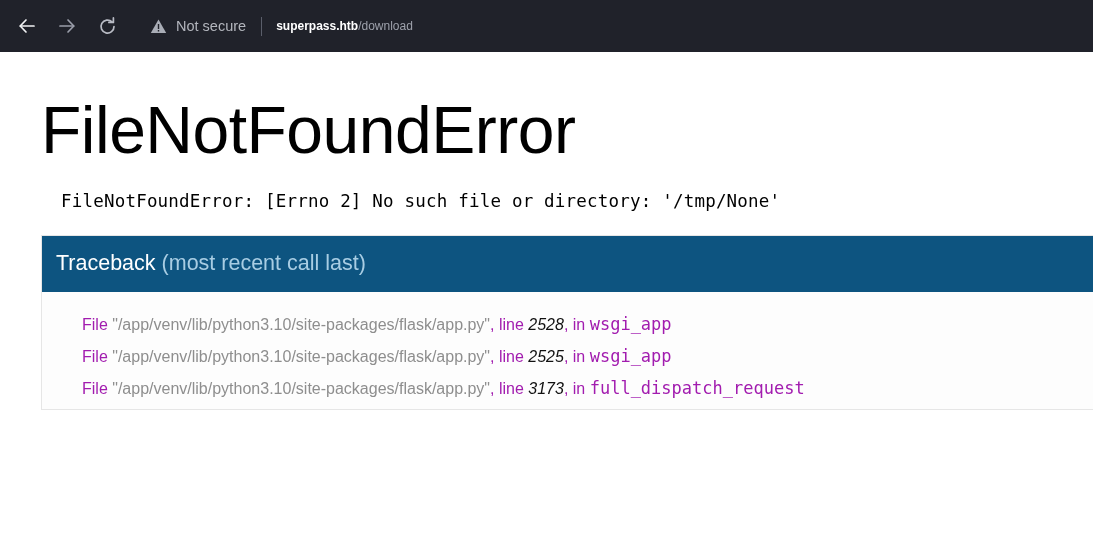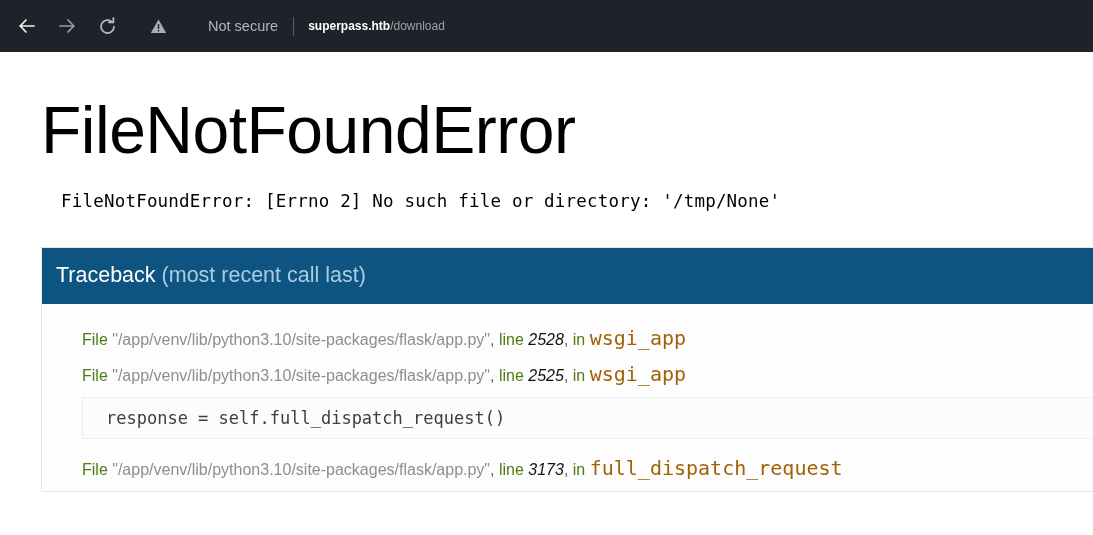--- a/index.html
+++ b/index.html
@@ -44,21 +44,20 @@
   }
   .warn-icon {
     margin-right: 9px;
     display: flex;
     align-items: center;
   }
   .sec-label {
     color: #b3b6bd;
     font-size: 14.5px;
     white-space: nowrap;
-    margin-left: 32px;
   }
   .url-sep {
     width: 1px;
     height: 19px;
     background: #5a5e6a;
     margin: 0 14px 0 15px;
     flex: 0 0 auto;
   }
   .url {
     font-size: 12px;
@@ -92,21 +91,21 @@
     font-family: "DejaVu Sans Mono", monospace;
     font-size: 17.5px;
     color: #000000;
     margin: 0;
     padding: 26px 12px 0 61px;
     white-space: pre;
     letter-spacing: 0.2px;
   }
 
   .traceback {
-    margin: 36px 0 0 41px;
+    margin: 24px 0 0 41px;
     background: #fdfdfd;
     border: 1px solid #e6e6e6;
     border-right: none;
     width: 1053px;
     box-sizing: border-box;
   }
   .tb-header {
     background: #0d5480;
     padding: 15px 0 15px 14px;
     font-size: 21.5px;
@@ -126,27 +125,27 @@
   .frame {
     padding: 0 0 0 40px;
   }
   .frame-file {
     font-size: 16px;
     color: #111111;
     white-space: nowrap;
     line-height: 1.35;
     padding: 0 0 9px 0;
   }
-  .frame-file .kw { color: #4d7c0f; }
+  .frame-file .kw { color: #a21caf; }
   .frame-file .fname { color: #8e8e8e; }
   .frame-file .lineno { font-style: italic; color: #111111; }
   .frame-file .func {
     font-family: "DejaVu Sans Mono", monospace;
-    font-size: 20px;
-    color: #a16207;
+    font-size: 17px;
+    color: #a21caf;
   }
   .frame-code {
     font-family: "DejaVu Sans Mono", monospace;
     font-size: 17px;
     color: #3c4043;
     background: #fcfcfc;
     border: 1px solid #ededed;
     border-right: none;
     padding: 9px 0 9px 23px;
     margin: 0 0 16px 0;
@@ -215,21 +214,20 @@
           <span class="kw">File</span>
           <span class="fname">"/app/venv/lib/python3.10/site-packages/flask/app.py"</span><span class="kw">, line </span><span class="lineno">2528</span><span class="kw">, in </span><span class="func">wsgi_app</span>
         </div>
       </div>
 
       <div class="frame">
         <div class="frame-file">
           <span class="kw">File</span>
           <span class="fname">"/app/venv/lib/python3.10/site-packages/flask/app.py"</span><span class="kw">, line </span><span class="lineno">2525</span><span class="kw">, in </span><span class="func">wsgi_app</span>
         </div>
-        <div class="frame-code">response = self.full_dispatch_request()</div>
       </div>
 
       <div class="frame">
         <div class="frame-file">
           <span class="kw">File</span>
           <span class="fname">"/app/venv/lib/python3.10/site-packages/flask/app.py"</span><span class="kw">, line </span><span class="lineno">3173</span><span class="kw">, in </span><span class="func">full_dispatch_request</span>
         </div>
       </div>
 
     </div>

